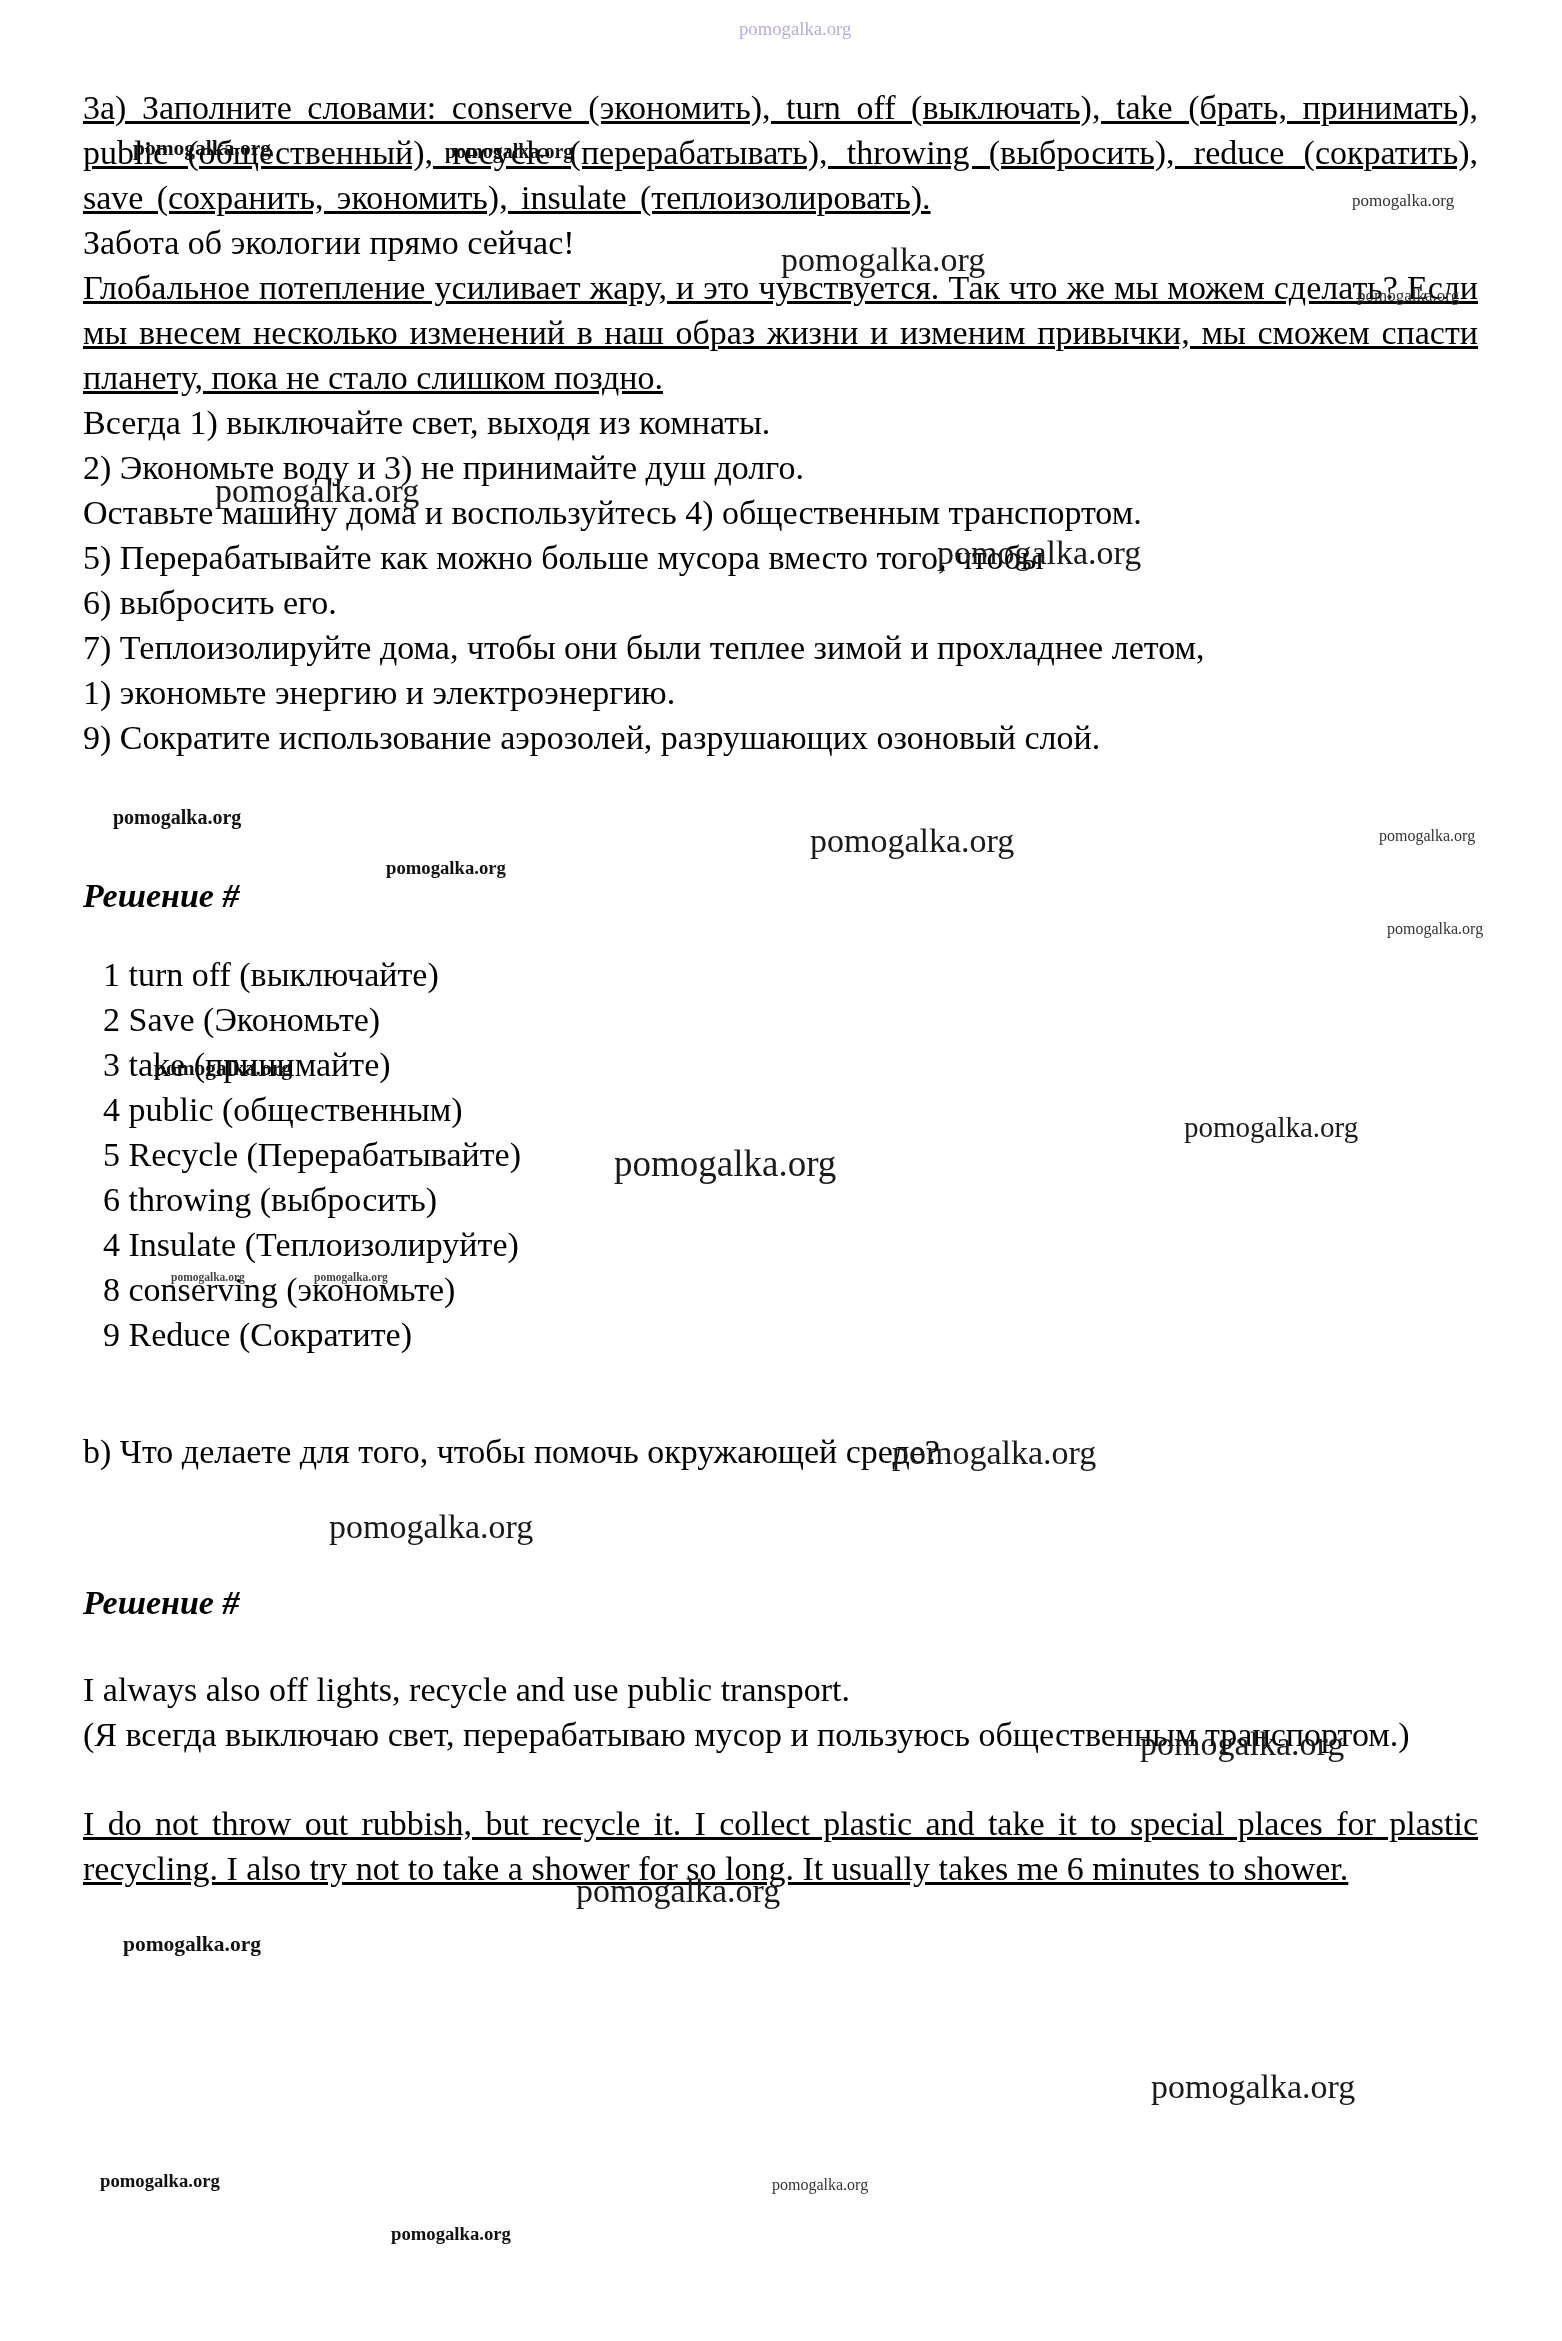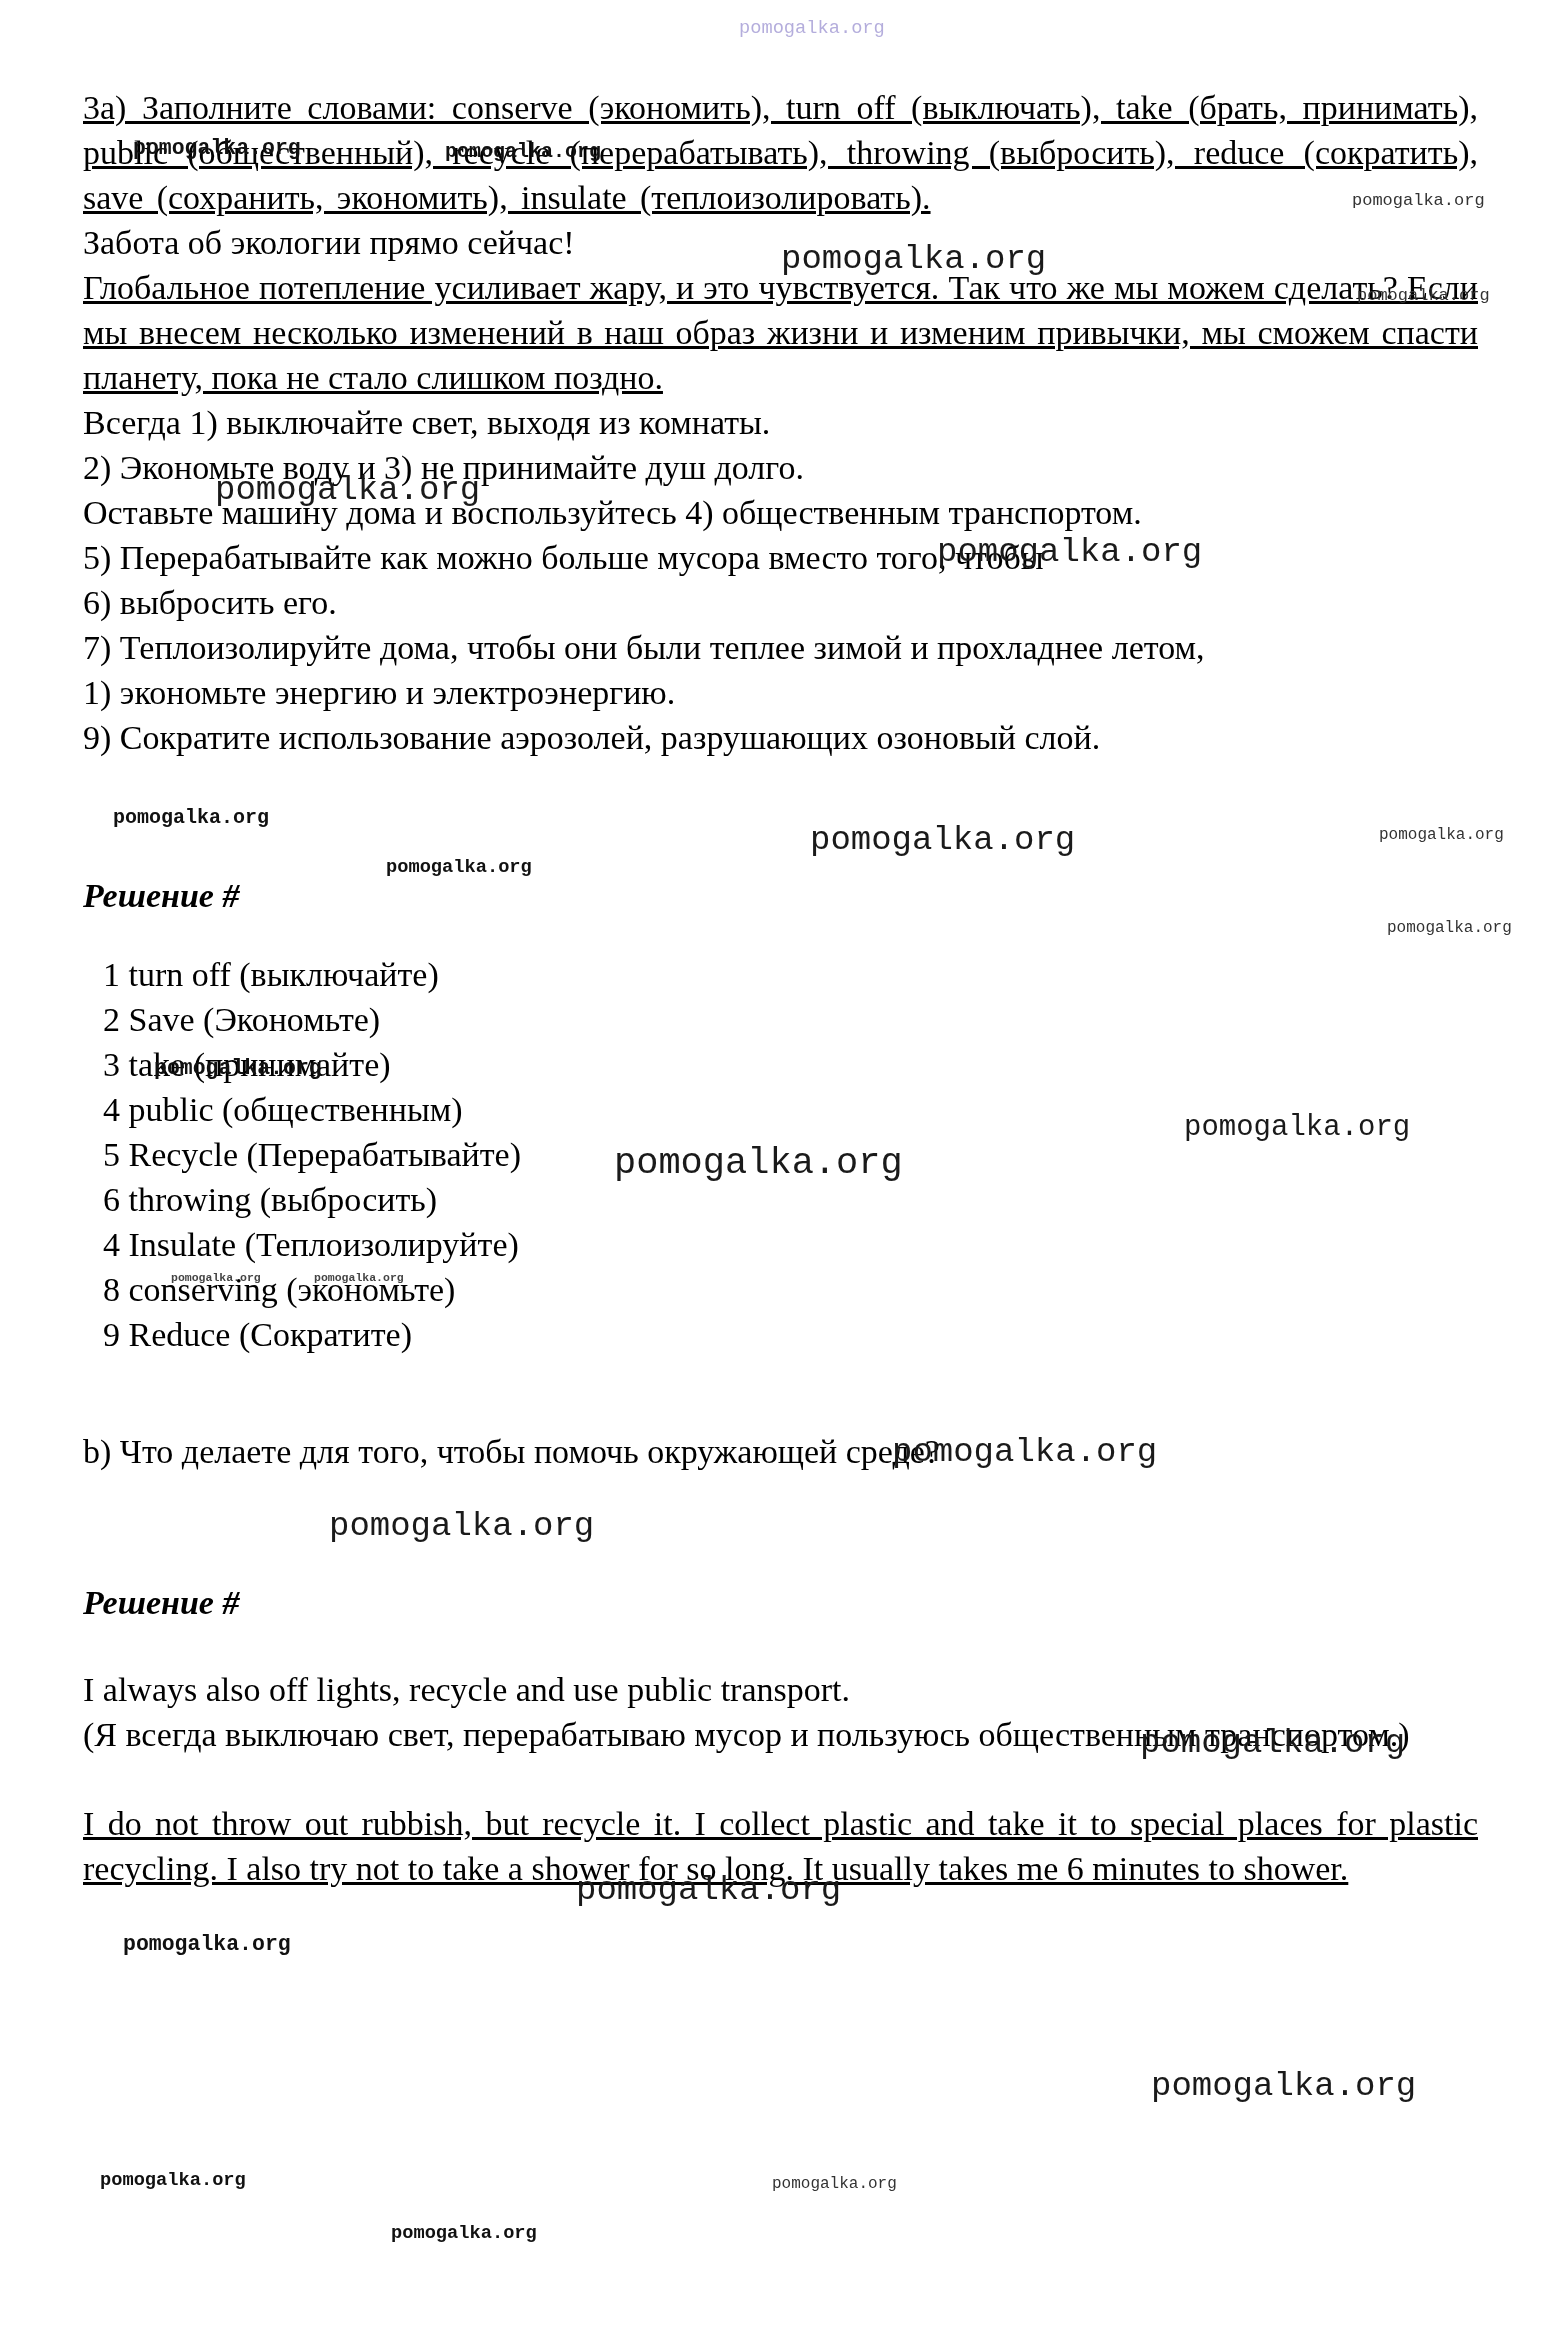--- a/index.html
+++ b/index.html
@@ -20,21 +20,21 @@
   .intro { word-spacing: 0.14em; }
   .heading { font-weight: bold; margin-top: 113px; font-style: italic; }
   .heading-b { margin-top: 106px; }
   .answers { margin-top: 34px; margin-left: 20px; }
   .question { margin-top: 72px; }
   .sb-line1 { margin-top: 42px; }
   .sb-para1 { margin-top: 44px; }
   .sb-para2 { margin-top: 20px; }
   .wm {
     position: absolute;
-    font-family: Liberation Mono, monospace;
+    font-family: Liberation Serif, serif;
     white-space: nowrap;
     pointer-events: none;
   }
 </style>
 </head>
 <body>
 
 <div class="content">
 
   <p class="justify intro">3а) Заполните словами: conserve (экономить), turn off (выключать), take (брать, принимать), public (общественный), recycle (перерабатывать), throwing (выбросить), reduce (сократить), save (сохранить, экономить), insulate (теплоизолировать).</p>

